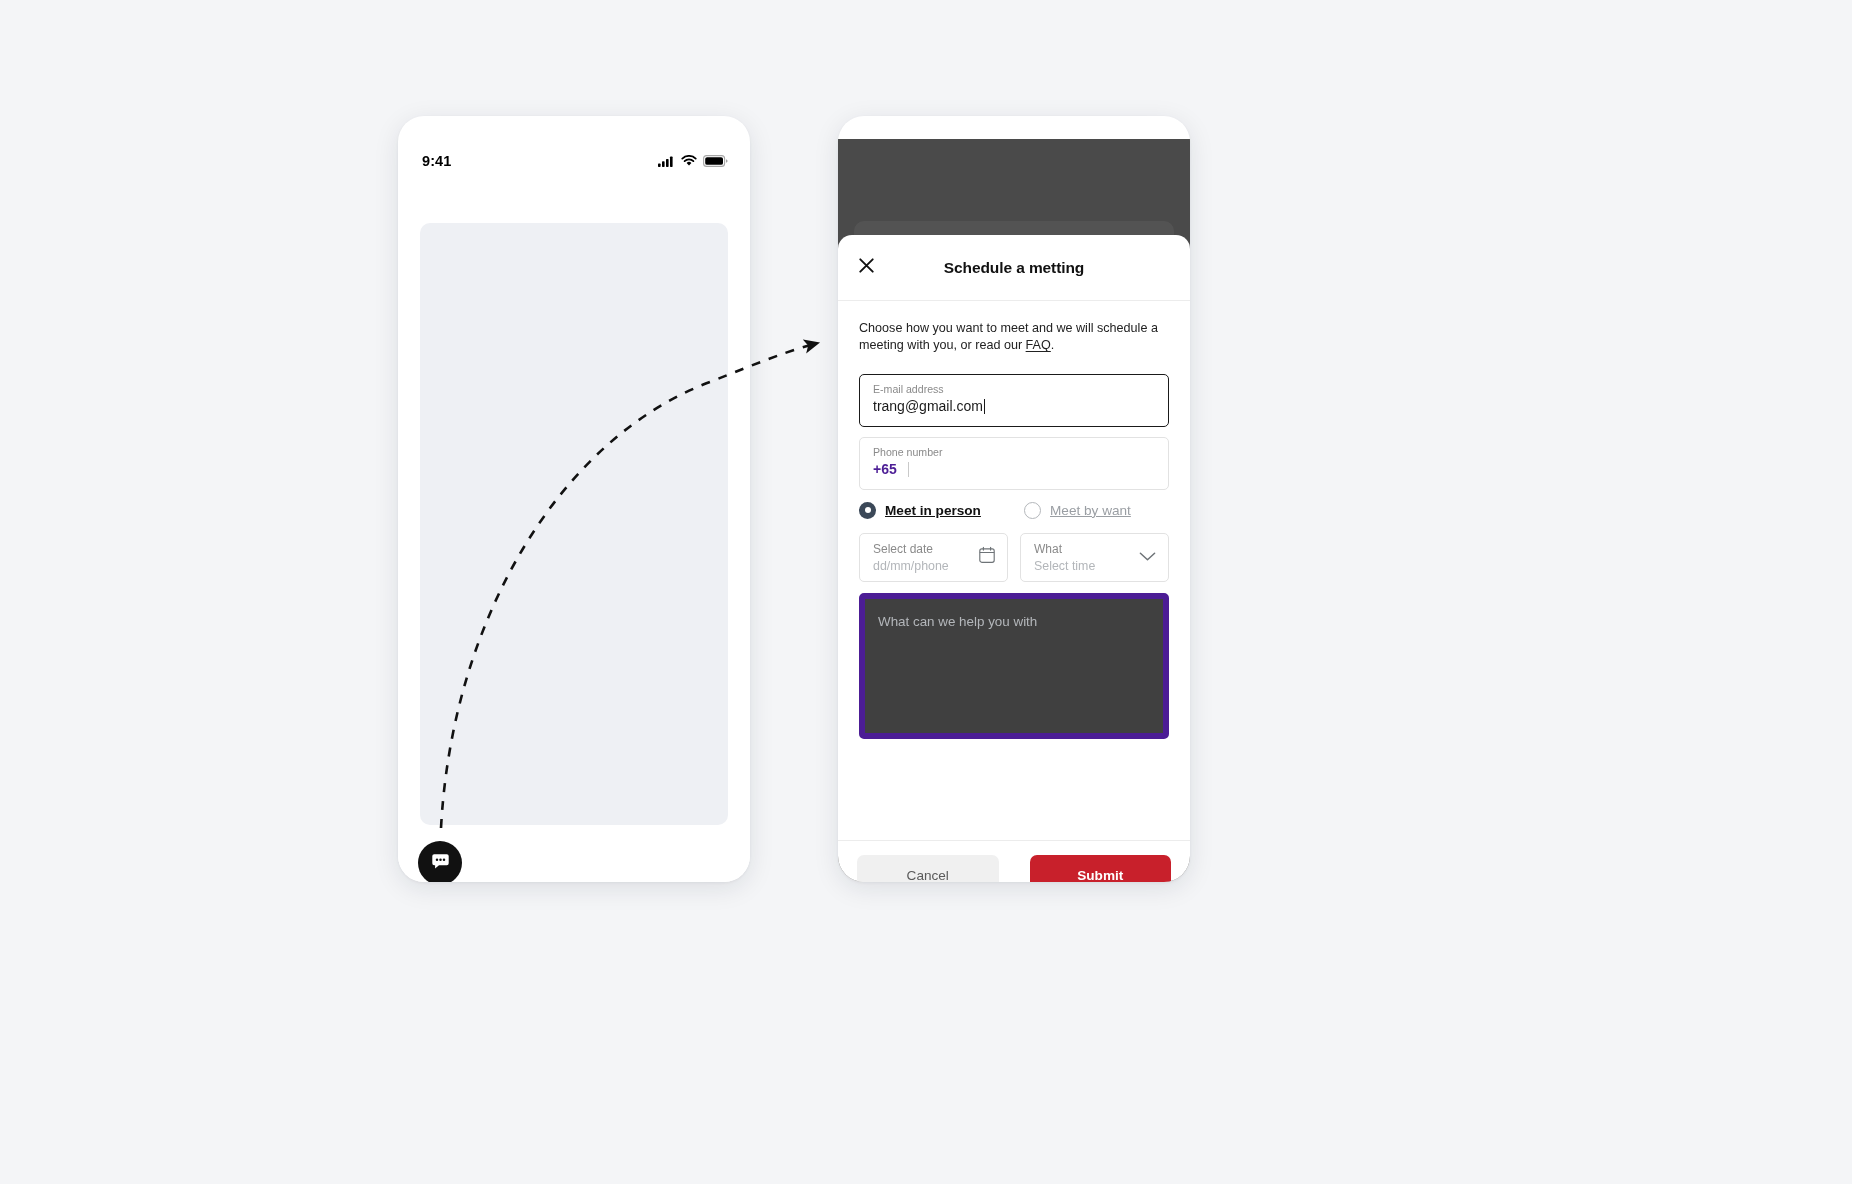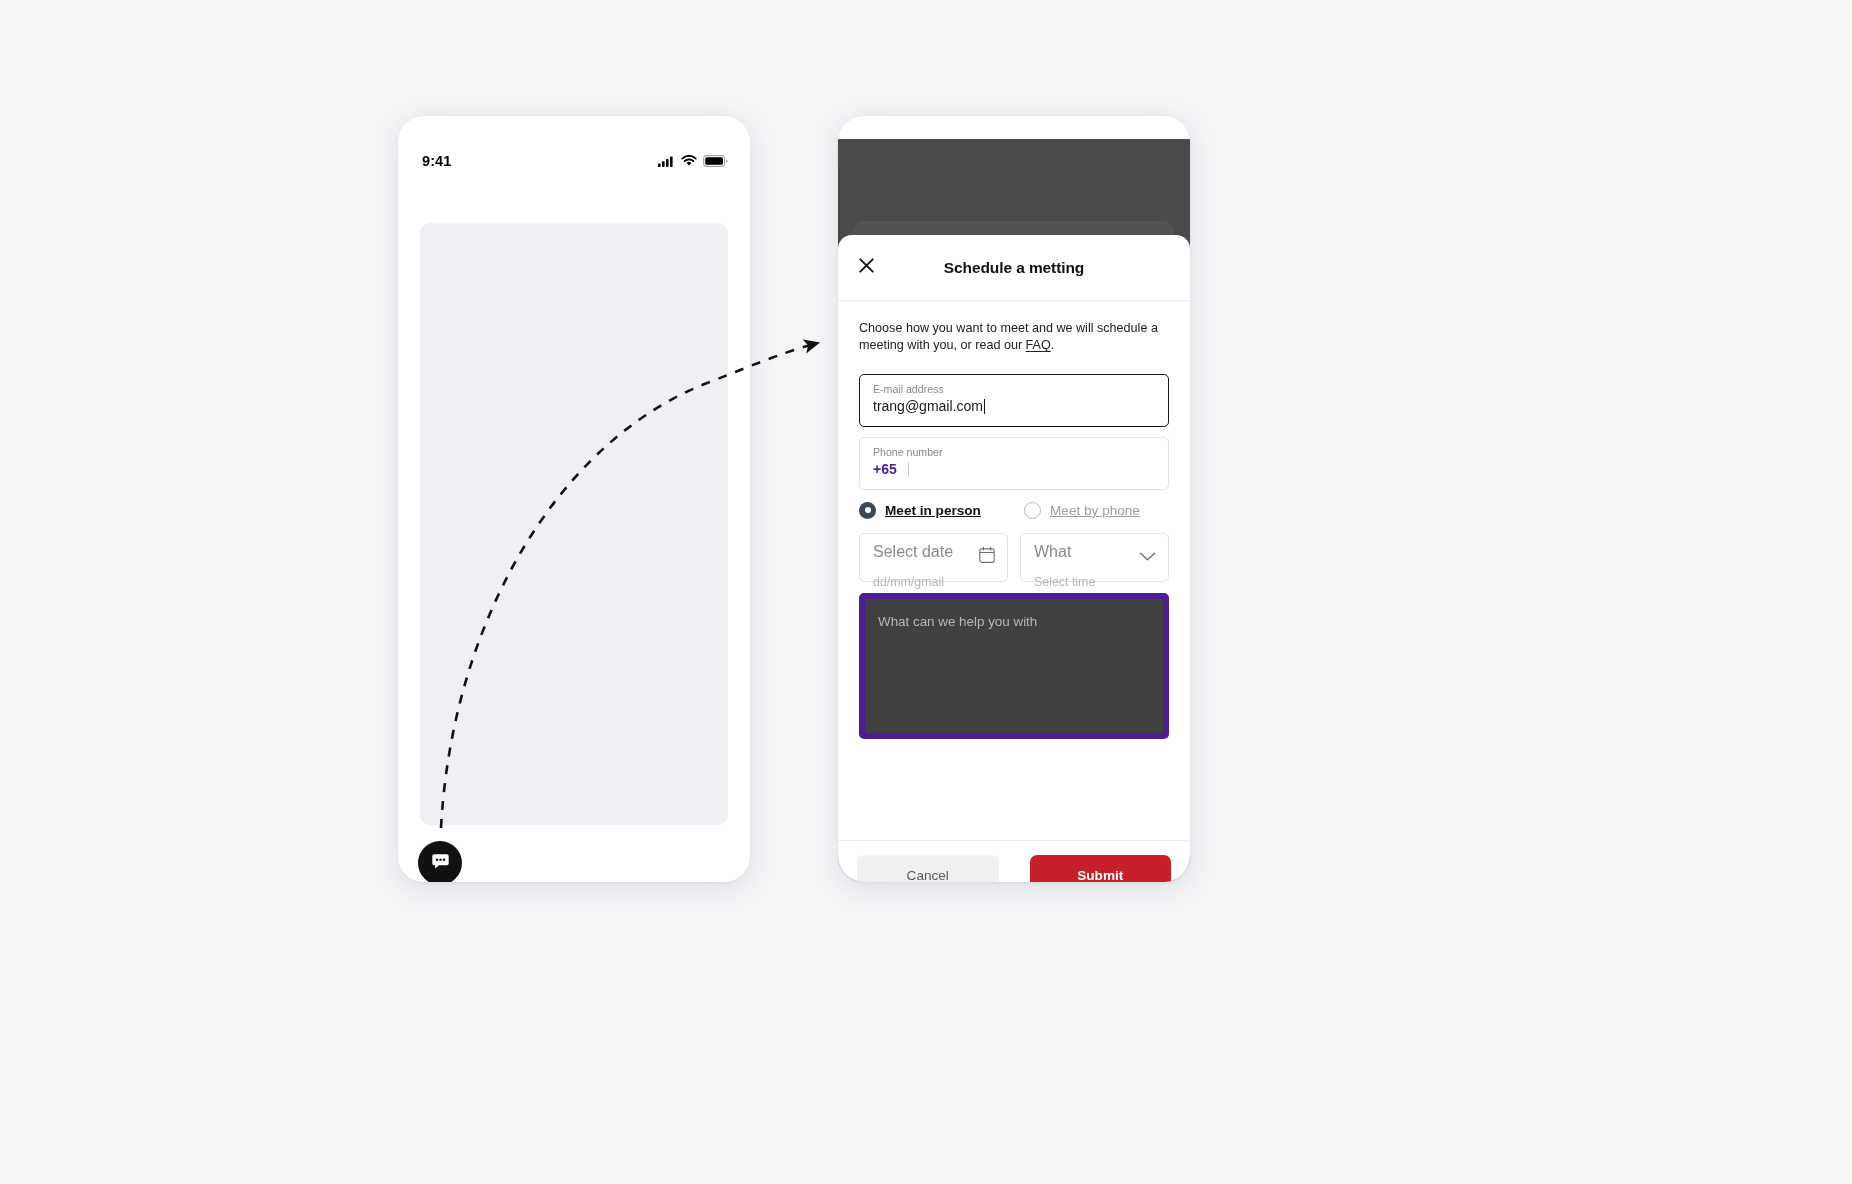--- a/index.html
+++ b/index.html
@@ -235,21 +235,21 @@
   .dt-field {
     flex: 1 1 0;
     position: relative;
     border: 1px solid #e2e2e2;
     border-radius: 5px;
     padding: 9px 13px 10px 13px;
     height: 49px;
     background: #fff;
     cursor: pointer;
   }
-  .dt-label { font-size: 16px; color: #8a8a8a; line-height: 1.1; margin-bottom: 15px; }
+  .dt-label { font-size: 12px; color: #8a8a8a; line-height: 1.1; margin-bottom: 3px; }
   .dt-placeholder { font-size: 12.4px; color: #b3b6ba; line-height: 1.2; }
   .dt-icon {
     position: absolute;
     right: 12px;
     top: 50%;
     transform: translateY(-50%);
     cursor: pointer;
   }
 
   
@@ -425,28 +425,28 @@
             </div>
           </div>
 
           <div class="radio-row">
             <div class="radio-opt">
               <span class="radio-dot on"></span>
               <span class="radio-label">Meet in person</span>
             </div>
             <div class="radio-opt">
               <span class="radio-dot off"></span>
-              <span class="radio-label muted">Meet by phone</span>
+              <span class="radio-label muted">Meet by want</span>
             </div>
           </div>
 
           <div class="dt-row">
             <div class="dt-field">
               <div class="dt-label">Select date</div>
-              <div class="dt-placeholder">dd/mm/gmail</div>
+              <div class="dt-placeholder">dd/mm/phone</div>
               <span class="dt-icon">
                 <svg width="16" height="17" viewBox="0 0 16 17">
                   <rect x="0.8" y="2.4" width="14.4" height="13.4" rx="2" stroke="#6e7377" stroke-width="1.15" fill="none"></rect>
                   <path d="M0.8 6.0 H15.2" stroke="#6e7377" stroke-width="1.15"></path>
                   <path d="M4.4 0.8 V3.6 M11.6 0.8 V3.6" stroke="#6e7377" stroke-width="1.15" stroke-linecap="round"></path>
                 </svg>
               </span>
             </div>
             <div class="dt-field">
               <div class="dt-label">What</div>

